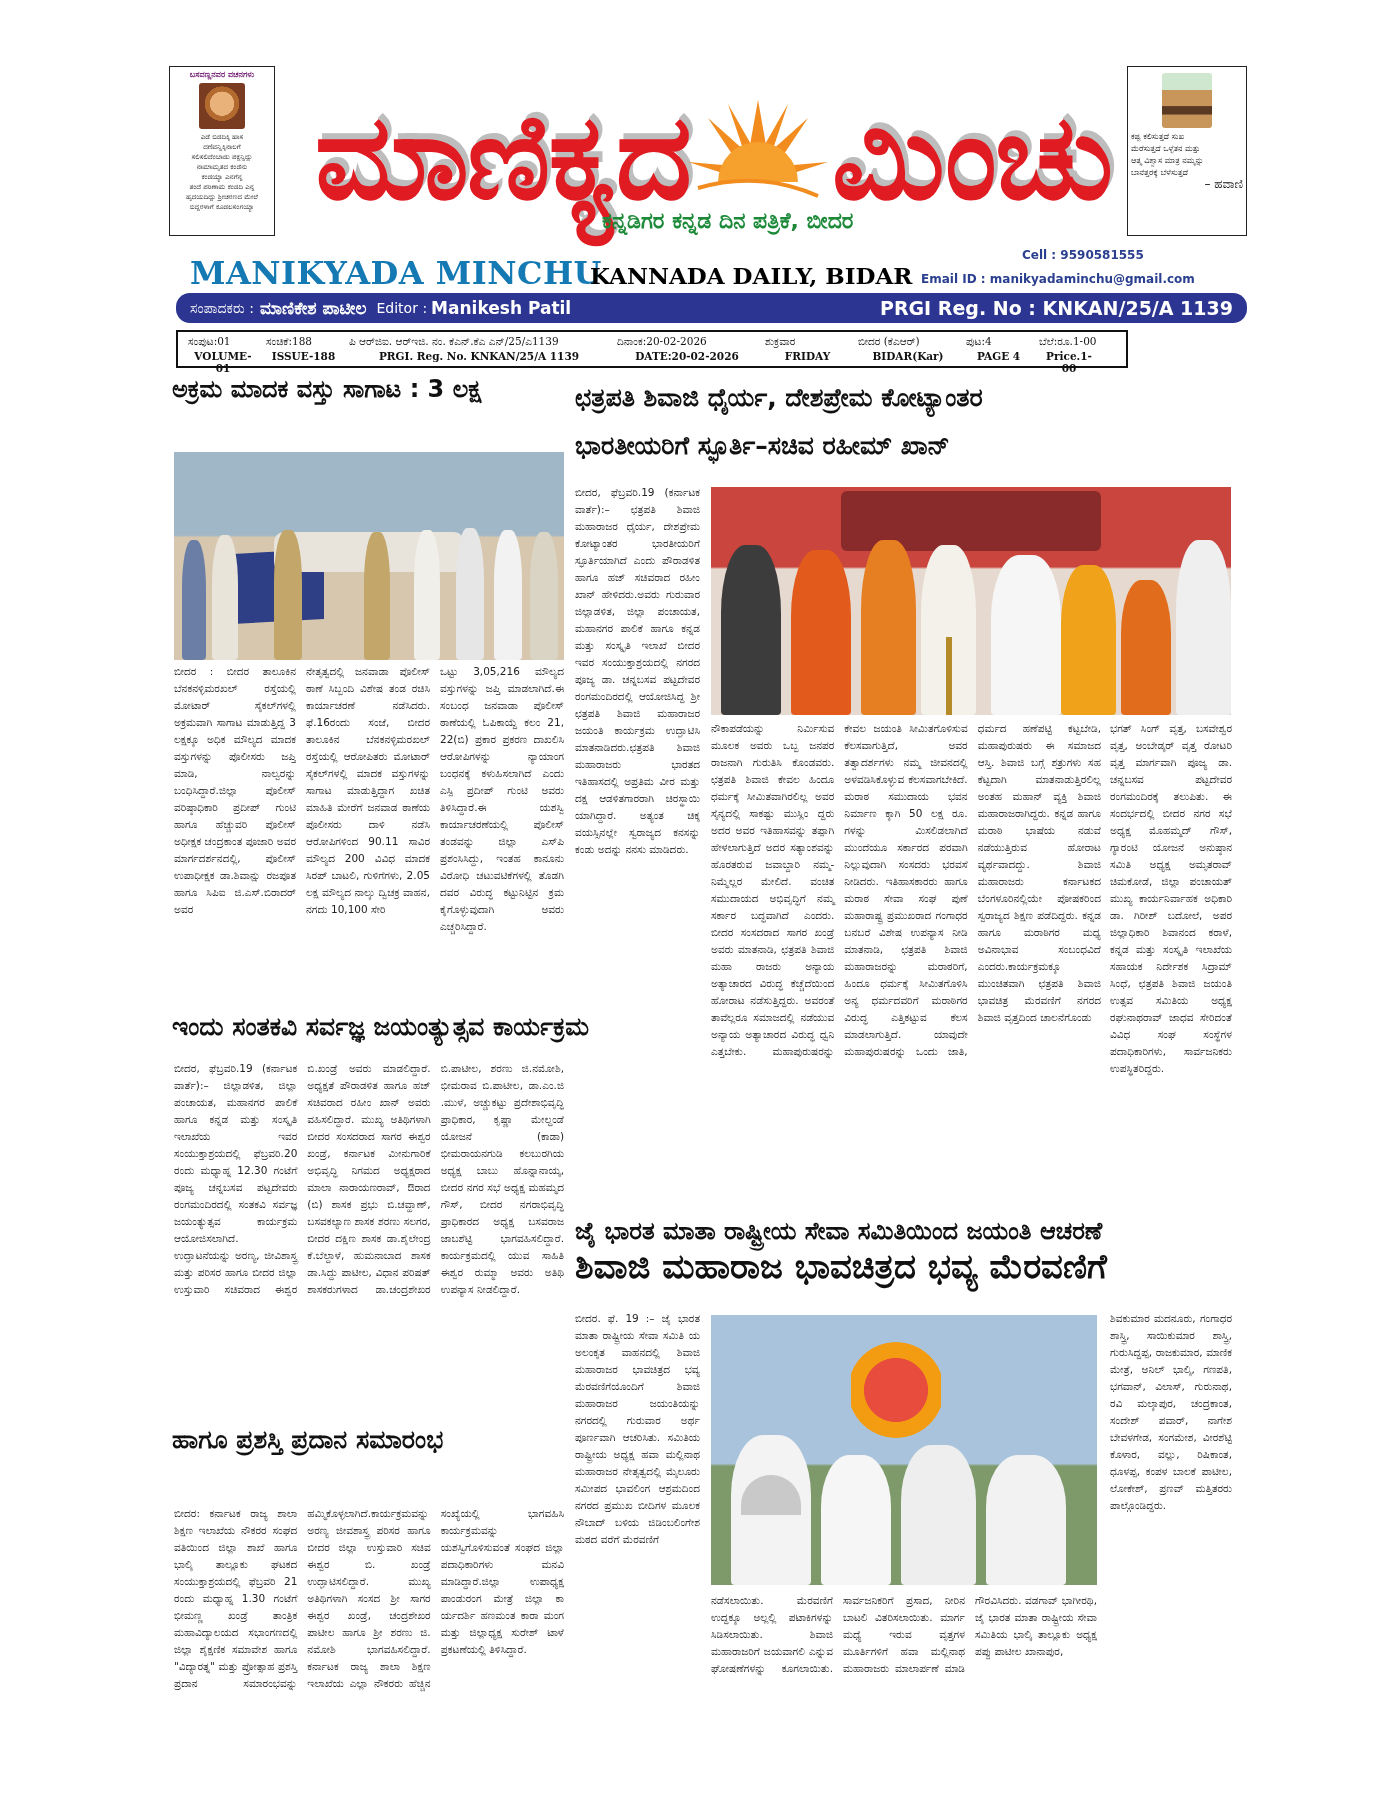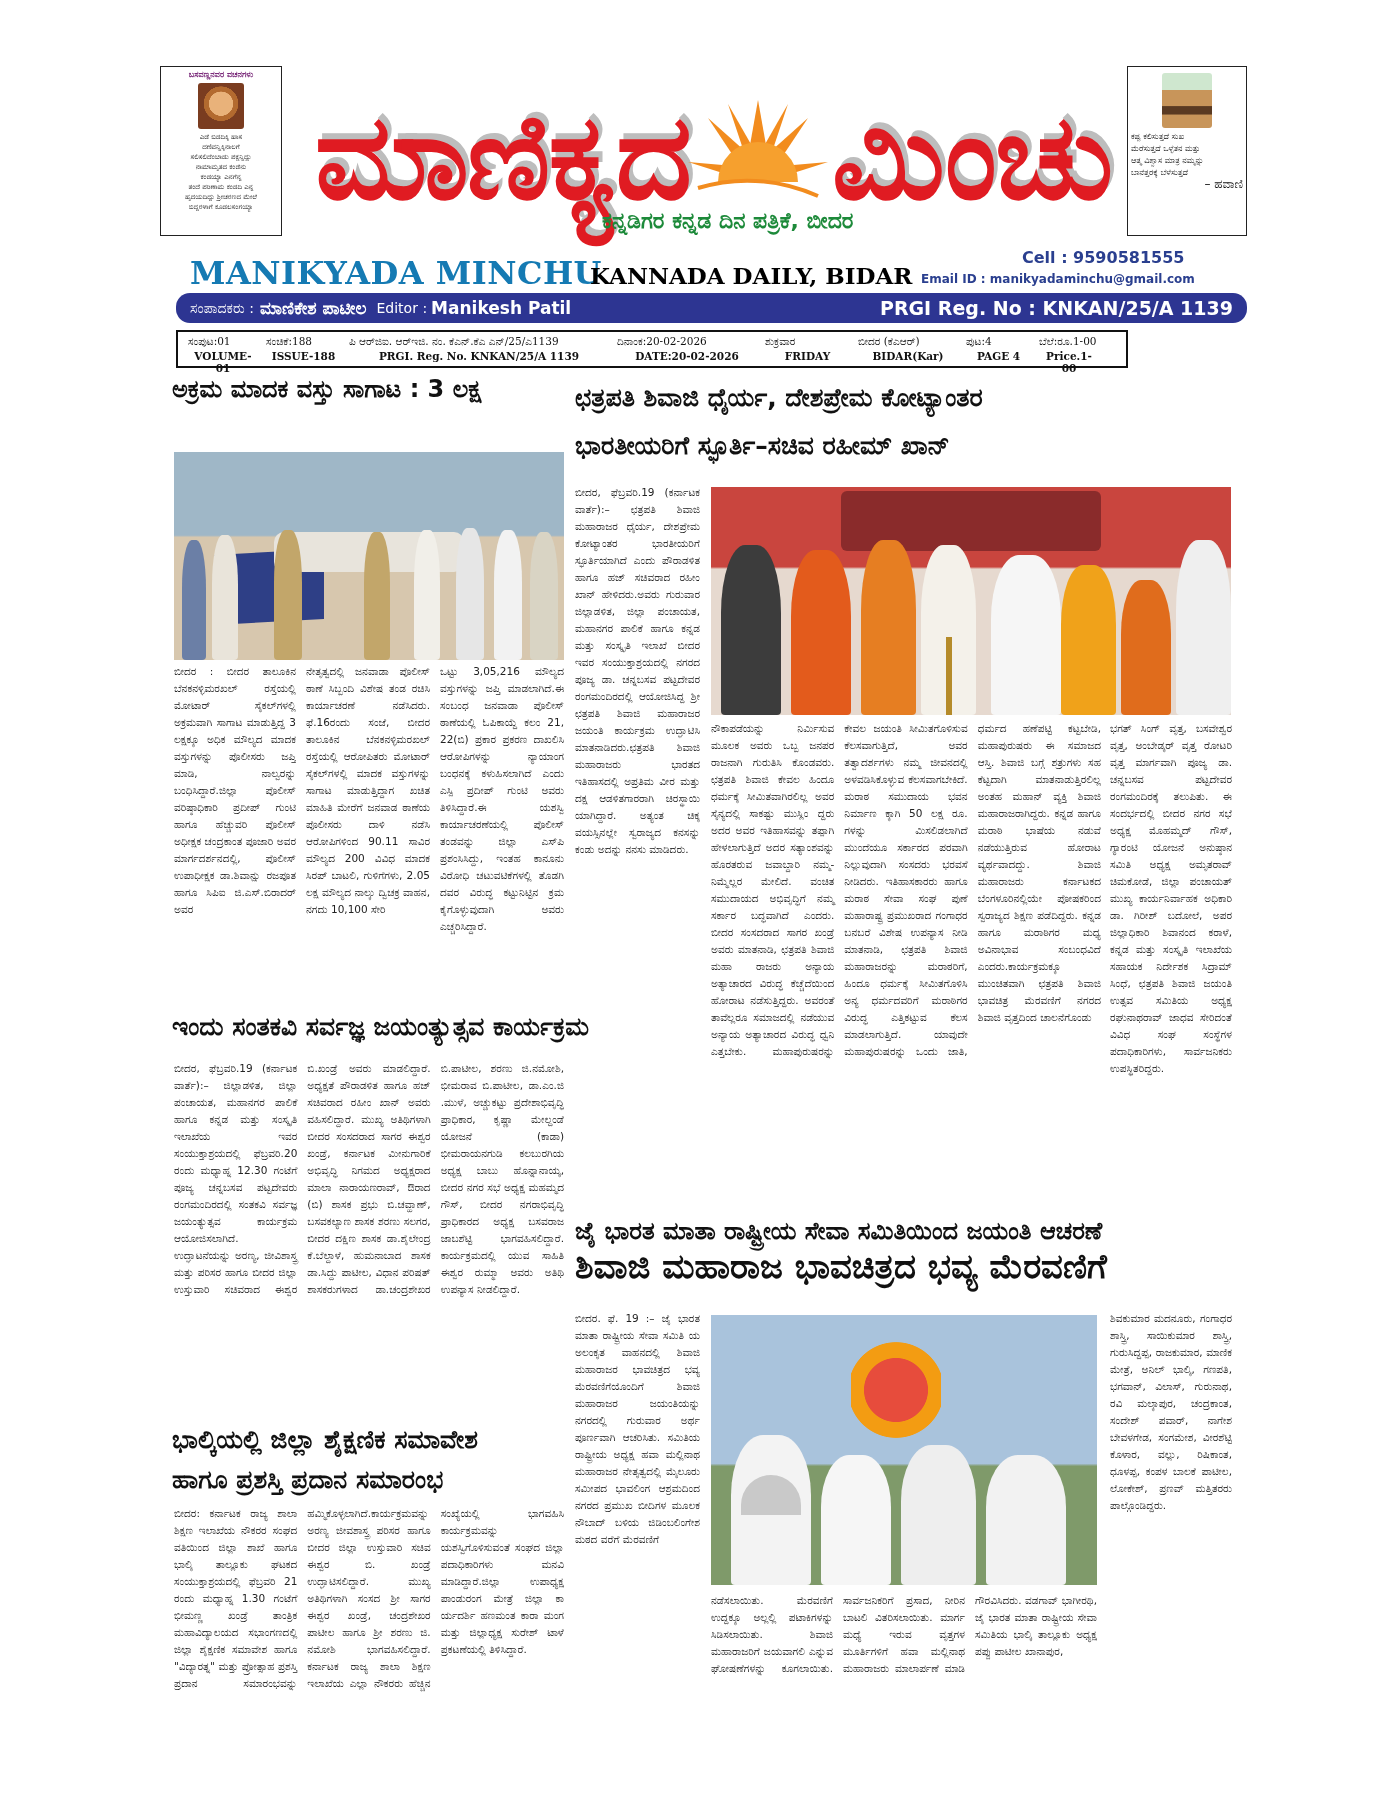--- a/index.html
+++ b/index.html
@@ -6,40 +6,40 @@
   body { width: 1389px; height: 1797px; background: #ffffff; font-family: "DejaVu Sans", sans-serif; color: #111; position: relative; overflow: hidden; }
   .abs { position: absolute; }
   .quote-box { border: 1.5px solid #222; background: #fff; text-align: center; font-size: 7px; line-height: 10px; padding: 3px; }
   .quote-box .qtitle { color: #7a2a7a; font-weight: bold; font-size: 8px; }
   .portrait { margin: 3px auto; border-radius: 3px; }
   .masthead-title { color: #e01b22; font-weight: 900; font-size: 118px; font-family: "DejaVu Sans", sans-serif; text-shadow: 4px -6px 0 #bdbdbd; letter-spacing: -2px; line-height: 1; }
   .sun { width: 140px; height: 110px; }
   .tagline { color: #1d8a3a; font-weight: bold; font-size: 22px; }
   .eng-title { color: #157ab3; font-family: "DejaVu Serif", serif; font-weight: bold; font-size: 32px; letter-spacing: 0.5px; }
   .eng-sub { color: #000000; font-family: "DejaVu Serif", serif; font-weight: bold; font-size: 23px; }
-  .cell { color: #2a3f8f; font-weight: bold; font-size: 16px; }
+  .cell { color: #2a3f8f; font-weight: bold; font-size: 12px; }
   .email { color: #2a3f8f; font-weight: bold; font-size: 12px; }
   .band { background: #2d3592; border-radius: 14px 14px 14px 14px; color: #fff; height: 30px; display: flex; align-items: center; padding: 0 14px; }
   .band .kn { font-size: 14px; }
   .band .knb { font-size: 17px; font-weight: bold; margin-left: 6px; }
   .band .ed { font-size: 14px; margin-left: 10px; }
   .band .edn { font-size: 17px; font-weight: bold; margin-left: 4px; }
   .band .prgi { margin-left: auto; font-size: 19px; font-weight: bold; }
   .infobar { border: 2px solid #111; display: grid; grid-template-columns: 70px 75px 260px 140px 85px 100px 65px 60px; padding: 3px 10px; font-family: "DejaVu Serif", serif; font-size: 10.5px; row-gap: 2px; column-gap: 8px; }
   .infobar .row2 { font-weight: bold; text-align: center; }
   .infobar .row1 { text-align: left; }
   .headline { font-weight: 900; color: #111; line-height: 1.2; }
   .col-text { font-size: 10.5px; line-height: 17px; text-align: justify; color: #222; column-gap: 10px; }
   .photo { overflow: hidden; position: absolute; }
   .person { position: absolute; bottom: 0; border-radius: 40% 40% 4px 4px; }
 </style>
 </head>
 <body>
 
-<div class="abs quote-box" style="left:160px; top:66px; width:122px; height:170px;">
+<div class="abs quote-box" style="left:169px; top:66px; width:106px; height:170px;">
   <div class="qtitle">ಬಸವಣ್ಣನವರ ವಚನಗಳು</div>
   <div class="portrait" style="width:46px;height:46px;background:radial-gradient(circle at 50% 45%, #e9b27a 0 35%, #b36a2f 36% 50%, #7a3c20 51%);"></div>
   <div id="lq">
       <div>ಎಡೆ ಬಿಡದಿಕ್ಕಿ ಹಾಸ</div>
       <div>ದಣಿವನ್ನಿಕ್ಕಿನಾಲಗೆ</div>
       <div>ಸಲಿಸಲಿದೆಂಬಾಡು ಪಕ್ಷನ್ನಿದ್ದು</div>
       <div>ನಾಮಾಮೃತದ ಕಂಡೆನು</div>
       <div>ಕಂಡಯ್ಯಾ ಎನಗೆನ್ನ</div>
       <div>ತಂದೆ ಪರಿಣಾಮ ಕಂಡದಿ ಎನ್ನ</div>
       <div>ಹೃದಯದಿದ್ದು ಶ್ರೀಚರಣದ ಮೇಲೆ</div>
@@ -145,21 +145,20 @@
   <div class="person" style="left:465px;width:55px;height:175px;background:#efefef;"></div>
   <div style="position:absolute;left:235px;top:150px;width:6px;height:78px;background:#b58b2a;"></div>
 </div>
 <div class="abs col-text" style="left:711px; top:720px; width:390px; height:490px; column-count:3; overflow:hidden;">ನೌಕಾಪಡೆಯನ್ನು ನಿರ್ಮಿಸುವ ಮೂಲಕ ಅವರು ಒಬ್ಬ ಜನಪರ ರಾಜನಾಗಿ ಗುರುತಿಸಿ ಕೊಂಡವರು. ಛತ್ರಪತಿ ಶಿವಾಜಿ ಕೇವಲ ಹಿಂದೂ ಧರ್ಮಕ್ಕೆ ಸೀಮಿತವಾಗಿರಲಿಲ್ಲ ಅವರ ಸೈನ್ಯದಲ್ಲಿ ಸಾಕಷ್ಟು ಮುಸ್ಲಿಂ ದ್ದರು ಅದರ ಅವರ ಇತಿಹಾಸವನ್ನು ತಪ್ಪಾಗಿ ಹೇಳಲಾಗುತ್ತಿದೆ ಅದರ ಸತ್ಯಾಂಶವನ್ನು ಹೊರತರುವ ಜವಾಬ್ದಾರಿ ನಮ್ಮ-ನಿಮ್ಮೆಲ್ಲರ ಮೇಲಿದೆ. ವಂಚಿತ ಸಮುದಾಯದ ಅಭಿವೃದ್ಧಿಗೆ ನಮ್ಮ ಸರ್ಕಾರ ಬದ್ಧವಾಗಿದೆ ಎಂದರು. ಬೀದರ ಸಂಸದರಾದ ಸಾಗರ ಖಂಡ್ರೆ ಅವರು ಮಾತನಾಡಿ, ಛತ್ರಪತಿ ಶಿವಾಜಿ ಮಹಾ ರಾಜರು ಅನ್ಯಾಯ ಅತ್ಯಾಚಾರದ ವಿರುದ್ಧ ಕೆಚ್ಚೆದೆಯಿಂದ ಹೋರಾಟ ನಡೆಸುತ್ತಿದ್ದರು. ಅವರಂತೆ ತಾವೆಲ್ಲರೂ ಸಮಾಜದಲ್ಲಿ ನಡೆಯುವ ಅನ್ಯಾಯ ಅತ್ಯಾಚಾರದ ವಿರುದ್ಧ ಧ್ವನಿ ಎತ್ತಬೇಕು. ಮಹಾಪುರುಷರನ್ನು ಕೇವಲ ಜಯಂತಿ ಸೀಮಿತಗೊಳಿಸುವ ಕೆಲಸವಾಗುತ್ತಿದೆ, ಅವರ ತತ್ವಾದರ್ಶಗಳು ನಮ್ಮ ಜೀವನದಲ್ಲಿ ಅಳವಡಿಸಿಕೊಳ್ಳುವ ಕೆಲಸವಾಗಬೇಕಿದೆ. ಮರಾಠ ಸಮುದಾಯ ಭವನ ನಿರ್ಮಾಣ ಕ್ಕಾಗಿ 50 ಲಕ್ಷ ರೂ. ಗಳನ್ನು ಮಿಸಲಿಡಲಾಗಿದೆ ಮುಂದೆಯೂ ಸರ್ಕಾರದ ಪರವಾಗಿ ನಿಲ್ಲುವುದಾಗಿ ಸಂಸದರು ಭರವಸೆ ನೀಡಿದರು. ಇತಿಹಾಸಕಾರರು ಹಾಗೂ ಮರಾಠ ಸೇವಾ ಸಂಘ ಪುಣೆ ಮಹಾರಾಷ್ಟ್ರ ಪ್ರಮುಖರಾದ ಗಂಗಾಧರ ಬನಬರೆ ವಿಶೇಷ ಉಪನ್ಯಾಸ ನೀಡಿ ಮಾತನಾಡಿ, ಛತ್ರಪತಿ ಶಿವಾಜಿ ಮಹಾರಾಜರನ್ನು ಮರಾಠರಿಗೆ, ಹಿಂದೂ ಧರ್ಮಕ್ಕೆ ಸೀಮಿತಗೊಳಿಸಿ ಅನ್ಯ ಧರ್ಮದವರಿಗೆ ಮರಾಠಿಗರ ವಿರುದ್ಧ ಎತ್ತಿಕಟ್ಟುವ ಕೆಲಸ ಮಾಡಲಾಗುತ್ತಿದೆ. ಯಾವುದೇ ಮಹಾಪುರುಷರನ್ನು ಒಂದು ಜಾತಿ, ಧರ್ಮದ ಹಣೆಪಟ್ಟಿ ಕಟ್ಟಬೇಡಿ, ಮಹಾಪುರುಷರು ಈ ಸಮಾಜದ ಆಸ್ತಿ. ಶಿವಾಜಿ ಬಗ್ಗೆ ಶತ್ರುಗಳು ಸಹ ಕೆಟ್ಟದಾಗಿ ಮಾತನಾಡುತ್ತಿರಲಿಲ್ಲ ಅಂತಹ ಮಹಾನ್ ವ್ಯಕ್ತಿ ಶಿವಾಜಿ ಮಹಾರಾಜರಾಗಿದ್ದರು. ಕನ್ನಡ ಹಾಗೂ ಮರಾಠಿ ಭಾಷೆಯ ನಡುವೆ ನಡೆಯುತ್ತಿರುವ ಹೋರಾಟ ವ್ಯರ್ಥವಾದದ್ದು. ಶಿವಾಜಿ ಮಹಾರಾಜರು ಕರ್ನಾಟಕದ ಬೆಂಗಳೂರಿನಲ್ಲಿಯೇ ಪೋಷಕರಿಂದ ಸ್ವರಾಜ್ಯದ ಶಿಕ್ಷಣ ಪಡೆದಿದ್ದರು. ಕನ್ನಡ ಹಾಗೂ ಮರಾಠಿಗರ ಮಧ್ಯ ಅವಿನಾಭಾವ ಸಂಬಂಧವಿದೆ ಎಂದರು.ಕಾರ್ಯಕ್ರಮಕ್ಕೂ ಮುಂಚಿತವಾಗಿ ಛತ್ರಪತಿ ಶಿವಾಜಿ ಭಾವಚಿತ್ರ ಮೆರವಣಿಗೆ ನಗರದ ಶಿವಾಜಿ ವೃತ್ತದಿಂದ ಚಾಲನೆಗೊಂಡು</div>
 <div class="abs col-text" style="left:1110px; top:720px; width:122px; height:490px; overflow:hidden;">ಭಗತ್ ಸಿಂಗ್ ವೃತ್ತ, ಬಸವೇಶ್ವರ ವೃತ್ತ, ಅಂಬೇಡ್ಕರ್ ವೃತ್ತ ರೋಟರಿ ವೃತ್ತ ಮಾರ್ಗವಾಗಿ ಪೂಜ್ಯ ಡಾ. ಚನ್ನಬಸವ ಪಟ್ಟದೇವರ ರಂಗಮಂದಿರಕ್ಕೆ ತಲುಪಿತು. ಈ ಸಂದರ್ಭದಲ್ಲಿ ಬೀದರ ನಗರ ಸಭೆ ಅಧ್ಯಕ್ಷ ಮೊಹಮ್ಮದ್ ಗೌಸ್, ಗ್ಯಾರಂಟಿ ಯೋಜನೆ ಅನುಷ್ಠಾನ ಸಮಿತಿ ಅಧ್ಯಕ್ಷ ಅಮೃತರಾವ್ ಚಿಮಕೋಡೆ, ಜಿಲ್ಲಾ ಪಂಚಾಯತ್ ಮುಖ್ಯ ಕಾರ್ಯನಿರ್ವಾಹಕ ಅಧಿಕಾರಿ ಡಾ. ಗಿರೀಶ್ ಬದೋಲೆ, ಅಪರ ಜಿಲ್ಲಾಧಿಕಾರಿ ಶಿವಾನಂದ ಕರಾಳೆ, ಕನ್ನಡ ಮತ್ತು ಸಂಸ್ಕೃತಿ ಇಲಾಖೆಯ ಸಹಾಯಕ ನಿರ್ದೇಶಕ ಸಿದ್ರಾಮ್ ಸಿಂಧೆ, ಛತ್ರಪತಿ ಶಿವಾಜಿ ಜಯಂತಿ ಉತ್ಸವ ಸಮಿತಿಯ ಅಧ್ಯಕ್ಷ ರಘುನಾಥರಾವ್ ಜಾಧವ ಸೇರಿದಂತೆ ವಿವಿಧ ಸಂಘ ಸಂಸ್ಥೆಗಳ ಪದಾಧಿಕಾರಿಗಳು, ಸಾರ್ವಜನಿಕರು ಉಪಸ್ಥಿತರಿದ್ದರು.</div>
 
 <div class="abs headline" style="left:172px; top:1012px; width:400px; font-size:25px; white-space:nowrap;">ಇಂದು ಸಂತಕವಿ ಸರ್ವಜ್ಞ ಜಯಂತ್ಯುತ್ಸವ ಕಾರ್ಯಕ್ರಮ</div>
 <div class="abs col-text" style="left:174px; top:1060px; width:390px; height:350px; column-count:3; overflow:hidden;">ಬೀದರ, ಫೆಬ್ರವರಿ.19 (ಕರ್ನಾಟಕ ವಾರ್ತೆ):– ಜಿಲ್ಲಾಡಳಿತ, ಜಿಲ್ಲಾ ಪಂಚಾಯತ, ಮಹಾನಗರ ಪಾಲಿಕೆ ಹಾಗೂ ಕನ್ನಡ ಮತ್ತು ಸಂಸ್ಕೃತಿ ಇಲಾಖೆಯ ಇವರ ಸಂಯುಕ್ತಾಶ್ರಯದಲ್ಲಿ ಫೆಬ್ರವರಿ.20 ರಂದು ಮಧ್ಯಾಹ್ನ 12.30 ಗಂಟೆಗೆ ಪೂಜ್ಯ ಚನ್ನಬಸವ ಪಟ್ಟದೇವರು ರಂಗಮಂದಿರದಲ್ಲಿ ಸಂತಕವಿ ಸರ್ವಜ್ಞ ಜಯಂತ್ಯುತ್ಸವ ಕಾರ್ಯಕ್ರಮ ಆಯೋಜಿಸಲಾಗಿದೆ. ಉದ್ಘಾಟನೆಯನ್ನು ಅರಣ್ಯ, ಜೀವಿಶಾಸ್ತ್ರ ಮತ್ತು ಪರಿಸರ ಹಾಗೂ ಬೀದರ ಜಿಲ್ಲಾ ಉಸ್ತುವಾರಿ ಸಚಿವರಾದ ಈಶ್ವರ ಬಿ.ಖಂಡ್ರೆ ಅವರು ಮಾಡಲಿದ್ದಾರೆ. ಅಧ್ಯಕ್ಷತೆ ಪೌರಾಡಳಿತ ಹಾಗೂ ಹಜ್ ಸಚಿವರಾದ ರಹೀಂ ಖಾನ್ ಅವರು ವಹಿಸಲಿದ್ದಾರೆ. ಮುಖ್ಯ ಅತಿಥಿಗಳಾಗಿ ಬೀದರ ಸಂಸದರಾದ ಸಾಗರ ಈಶ್ವರ ಖಂಡ್ರೆ, ಕರ್ನಾಟಕ ಮೀನುಗಾರಿಕೆ ಅಭಿವೃದ್ಧಿ ನಿಗಮದ ಅಧ್ಯಕ್ಷರಾದ ಮಾಲಾ ನಾರಾಯಣರಾವ್, ಔರಾದ (ಬಿ) ಶಾಸಕ ಪ್ರಭು ಬಿ.ಚವ್ಹಾಣ್, ಬಸವಕಲ್ಯಾಣ ಶಾಸಕ ಶರಣು ಸಲಗರ, ಬೀದರ ದಕ್ಷಿಣ ಶಾಸಕ ಡಾ.ಶೈಲೇಂದ್ರ ಕೆ.ಬೆಲ್ದಾಳೆ, ಹುಮನಾಬಾದ ಶಾಸಕ ಡಾ.ಸಿದ್ದು ಪಾಟೀಲ, ವಿಧಾನ ಪರಿಷತ್ ಶಾಸಕರುಗಳಾದ ಡಾ.ಚಂದ್ರಶೇಖರ ಬಿ.ಪಾಟೀಲ, ಶರಣು ಜಿ.ನಮೋಶಿ, ಭೀಮರಾವ ಬಿ.ಪಾಟೀಲ, ಡಾ.ಎಂ.ಜಿ .ಮುಳೆ, ಅಚ್ಚುಕಟ್ಟು ಪ್ರದೇಶಾಭಿವೃದ್ಧಿ ಪ್ರಾಧಿಕಾರ, ಕೃಷ್ಣಾ ಮೇಲ್ದಂಡೆ ಯೋಜನೆ (ಕಾಡಾ) ಭೀಮರಾಯನಗುಡಿ ಕಲಬುರಗಿಯ ಅಧ್ಯಕ್ಷ ಬಾಬು ಹೊನ್ನಾನಾಯ್ಕ, ಬೀದರ ನಗರ ಸಭೆ ಅಧ್ಯಕ್ಷ ಮಹಮ್ಮದ ಗೌಸ್, ಬೀದರ ನಗರಾಭಿವೃದ್ಧಿ ಪ್ರಾಧಿಕಾರದ ಅಧ್ಯಕ್ಷ ಬಸವರಾಜ ಜಾಬಶೆಟ್ಟಿ ಭಾಗವಹಿಸಲಿದ್ದಾರೆ. ಕಾರ್ಯಕ್ರಮದಲ್ಲಿ ಯುವ ಸಾಹಿತಿ ಈಶ್ವರ ರುಮ್ಮಾ ಅವರು ಅತಿಥಿ ಉಪನ್ಯಾಸ ನೀಡಲಿದ್ದಾರೆ.</div>
 
 <div class="abs headline" style="left:172px; top:1420px; width:400px; font-size:25px; line-height:40px;">
-  <div>ಭಾಲ್ಕಿಯಲ್ಲಿ ಜಿಲ್ಲಾ ಶೈಕ್ಷಣಿಕ ಸಮಾವೇಶ</div>
   <div>ಹಾಗೂ ಪ್ರಶಸ್ತಿ ಪ್ರದಾನ ಸಮಾರಂಭ</div>
 </div>
 <div class="abs col-text" style="left:174px; top:1505px; width:390px; height:280px; column-count:3; overflow:hidden;">ಬೀದರ: ಕರ್ನಾಟಕ ರಾಜ್ಯ ಶಾಲಾ ಶಿಕ್ಷಣ ಇಲಾಖೆಯ ನೌಕರರ ಸಂಘದ ವತಿಯಿಂದ ಜಿಲ್ಲಾ ಶಾಖೆ ಹಾಗೂ ಭಾಲ್ಕಿ ತಾಲ್ಲೂಕು ಘಟಕದ ಸಂಯುಕ್ತಾಶ್ರಯದಲ್ಲಿ ಫೆಬ್ರವರಿ 21 ರಂದು ಮಧ್ಯಾಹ್ನ 1.30 ಗಂಟೆಗೆ ಭೀಮಣ್ಣ ಖಂಡ್ರೆ ತಾಂತ್ರಿಕ ಮಹಾವಿದ್ಯಾಲಯದ ಸಭಾಂಗಣದಲ್ಲಿ ಜಿಲ್ಲಾ ಶೈಕ್ಷಣಿಕ ಸಮಾವೇಶ ಹಾಗೂ "ವಿದ್ಯಾರತ್ನ" ಮತ್ತು ಪ್ರೋತ್ಸಾಹ ಪ್ರಶಸ್ತಿ ಪ್ರದಾನ ಸಮಾರಂಭವನ್ನು ಹಮ್ಮಿಕೊಳ್ಳಲಾಗಿದೆ.ಕಾರ್ಯಕ್ರಮವನ್ನು ಅರಣ್ಯ ಜೀವಶಾಸ್ತ್ರ ಪರಿಸರ ಹಾಗೂ ಬೀದರ ಜಿಲ್ಲಾ ಉಸ್ತುವಾರಿ ಸಚಿವ ಈಶ್ವರ ಬಿ. ಖಂಡ್ರೆ ಉದ್ಘಾಟಿಸಲಿದ್ದಾರೆ. ಮುಖ್ಯ ಅತಿಥಿಗಳಾಗಿ ಸಂಸದ ಶ್ರೀ ಸಾಗರ ಈಶ್ವರ ಖಂಡ್ರೆ, ಚಂದ್ರಶೇಖರ ಪಾಟೀಲ ಹಾಗೂ ಶ್ರೀ ಶರಣು ಜಿ. ನಮೋಶಿ ಭಾಗವಹಿಸಲಿದ್ದಾರೆ. ಕರ್ನಾಟಕ ರಾಜ್ಯ ಶಾಲಾ ಶಿಕ್ಷಣ ಇಲಾಖೆಯ ಎಲ್ಲಾ ನೌಕರರು ಹೆಚ್ಚಿನ ಸಂಖ್ಯೆಯಲ್ಲಿ ಭಾಗವಹಿಸಿ ಕಾರ್ಯಕ್ರಮವನ್ನು ಯಶಸ್ವಿಗೊಳಿಸುವಂತೆ ಸಂಘದ ಜಿಲ್ಲಾ ಪದಾಧಿಕಾರಿಗಳು ಮನವಿ ಮಾಡಿದ್ದಾರೆ.ಜಿಲ್ಲಾ ಉಪಾಧ್ಯಕ್ಷ ಪಾಂಡುರಂಗ ಮೇತ್ರೆ ಜಿಲ್ಲಾ ಕಾ ರ್ಯದರ್ಶಿ ಹಣಮಂತ ಕಾರಾ ಮಂಗ ಮತ್ತು ಜಿಲ್ಲಾಧ್ಯಕ್ಷ ಸುರೇಶ್ ಟಾಳೆ ಪ್ರಕಟಣೆಯಲ್ಲಿ ತಿಳಿಸಿದ್ದಾರೆ.</div>
 
 <div class="abs headline" style="left:575px; top:1217px; width:665px;">
   <div style="font-size:24px;">ಜೈ ಭಾರತ ಮಾತಾ ರಾಷ್ಟ್ರೀಯ ಸೇವಾ ಸಮಿತಿಯಿಂದ ಜಯಂತಿ ಆಚರಣೆ</div>
   <div style="font-size:34px;">ಶಿವಾಜಿ ಮಹಾರಾಜ ಭಾವಚಿತ್ರದ ಭವ್ಯ ಮೆರವಣಿಗೆ</div>
 </div>
 <div class="abs col-text" style="left:575px; top:1310px; width:125px; height:480px; overflow:hidden;">ಬೀದರ. ಫೆ. 19 :– ಜೈ ಭಾರತ ಮಾತಾ ರಾಷ್ಟ್ರೀಯ ಸೇವಾ ಸಮಿತಿ ಯ ಅಲಂಕೃತ ವಾಹನದಲ್ಲಿ ಶಿವಾಜಿ ಮಹಾರಾಜರ ಭಾವಚಿತ್ರದ ಭವ್ಯ ಮೆರವಣಿಗೆಯೊಂದಿಗೆ ಶಿವಾಜಿ ಮಹಾರಾಜರ ಜಯಂತಿಯನ್ನು ನಗರದಲ್ಲಿ ಗುರುವಾರ ಅರ್ಥ ಪೂರ್ಣವಾಗಿ ಆಚರಿಸಿತು. ಸಮಿತಿಯ ರಾಷ್ಟ್ರೀಯ ಅಧ್ಯಕ್ಷ ಹವಾ ಮಲ್ಲಿನಾಥ ಮಹಾರಾಜರ ನೇತೃತ್ವದಲ್ಲಿ ಮೈಲೂರು ಸಮೀಪದ ಭಾವಲಿಂಗ ಆಶ್ರಮದಿಂದ ನಗರದ ಪ್ರಮುಖ ಬೀದಿಗಳ ಮೂಲಕ ನೌಬಾದ್ ಬಳಿಯ ಜಿಡಿಂಬಲಿಂಗೇಶ ಮಠದ ವರೆಗೆ ಮೆರವಣಿಗೆ</div>
 <div class="photo" style="left:711px; top:1315px; width:386px; height:270px; background:linear-gradient(#a9c3dc 0 55%, #7f9a6a 56% 100%);">

